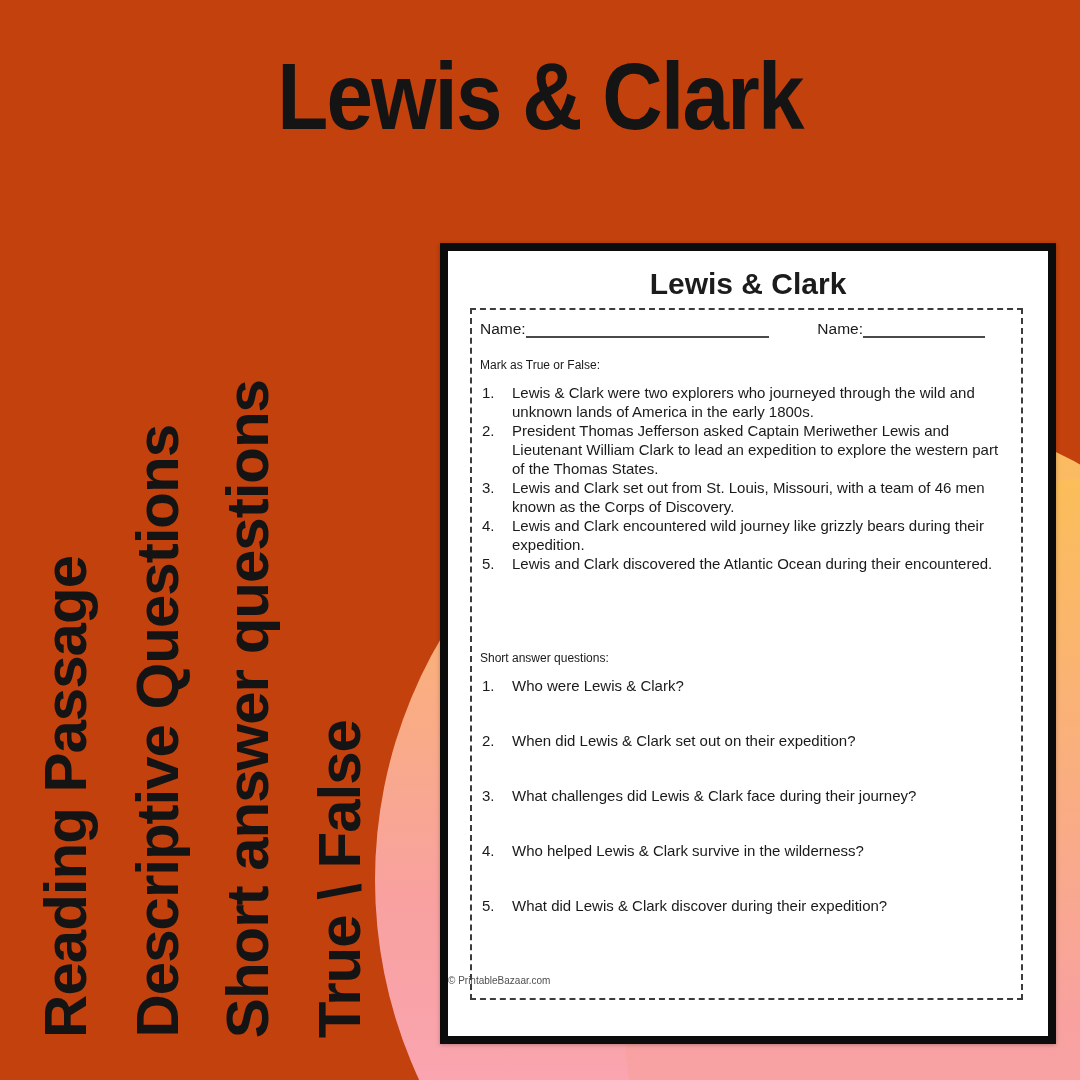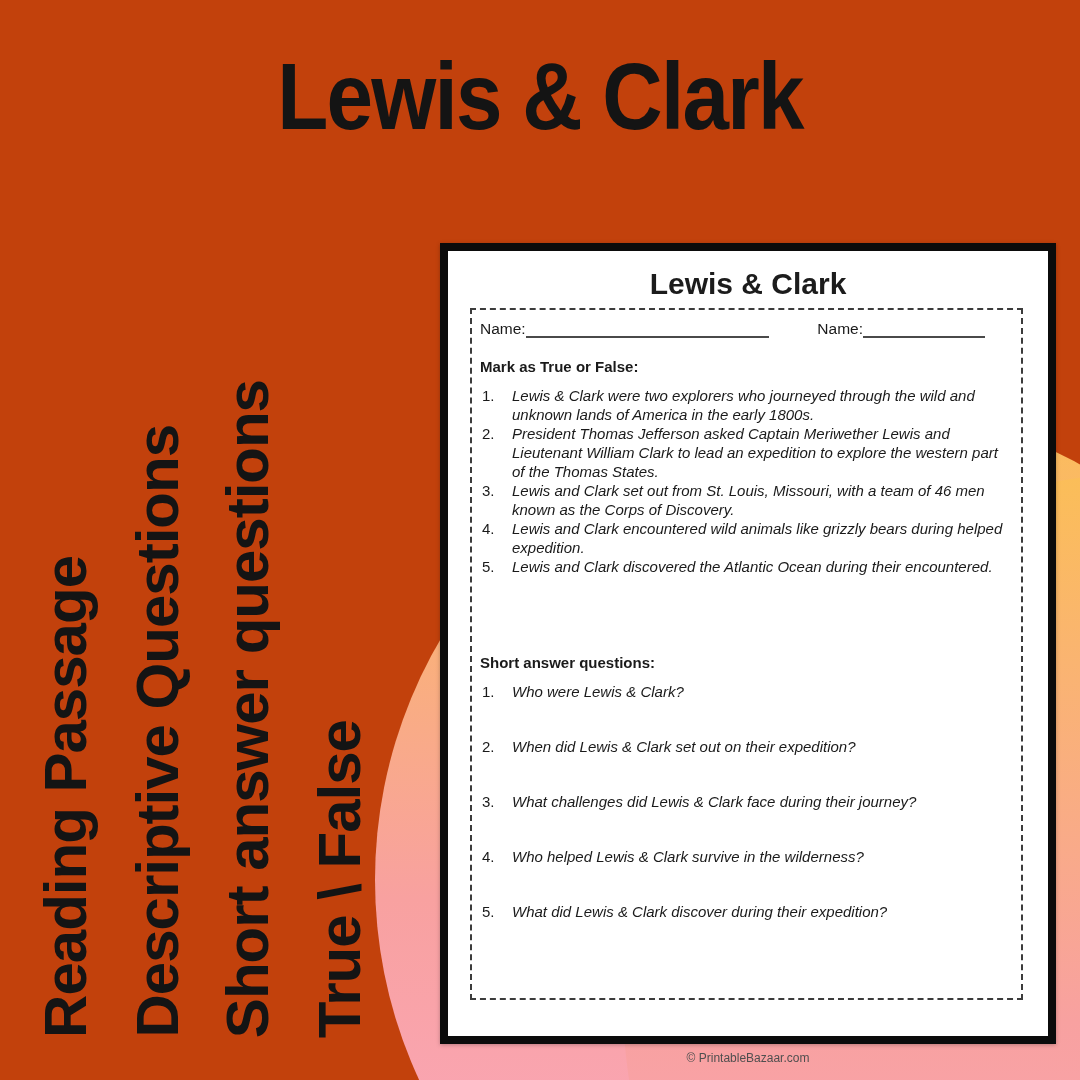--- a/index.html
+++ b/index.html
@@ -54,31 +54,31 @@
   }
   .name-row {
     display:flex; justify-content:space-between; align-items:flex-end;
     padding:10px 36px 0 8px; font-size:15.5px;
   }
   .field { display:flex; align-items:flex-end;text-align:center; }
   .fill-line { display:inline-block; border-bottom:2px solid #4a4a4a; height:18px; }
   .name-line { width:243px; }
   .date-line { width:122px; }
 
-  .section-heading { margin:20px 0 0 8px; font-size:15px; font-weight:700; }
+  .section-heading { margin:20px 0 0 8px; font-size:12px; font-weight:400; }
   .q-list { margin-top:11px; padding-right:18px; }
   .q-row { display:flex; font-size:15px; line-height:19px; }
   .q-num { flex:0 0 30px; margin-left:10px; }
-  .q-text { flex:1;font-style:italic; }
+  .q-text { flex:1; }
   .sa-heading { margin-top:78px; }
   .sa-list .q-row { margin-bottom:36px; }
 
   .ws-footer {
-    position:absolute; left:0; top:800px; width:100%;
-    text-align:center; font-size:12px; color:#4F4F4F;
+    position:absolute; left:0; top:724px; width:100%;
+    text-align:left; font-size:10px; color:#4F4F4F;
   }
 </style>
 </head>
 <body>
 
 <div class="canvas">
 
   <div class="circle circle-left"></div>
   <div class="circle circle-right"></div>
 
@@ -114,21 +114,21 @@
         <div class="q-row">
           <span class="q-num">2.</span>
           <span class="q-text">President Thomas Jefferson asked Captain Meriwether Lewis and Lieutenant William Clark to lead an expedition to explore the western part of the Thomas States.</span>
         </div>
         <div class="q-row">
           <span class="q-num">3.</span>
           <span class="q-text">Lewis and Clark set out from St. Louis, Missouri, with a team of 46 men known as the Corps of Discovery.</span>
         </div>
         <div class="q-row">
           <span class="q-num">4.</span>
-          <span class="q-text">Lewis and Clark encountered wild animals like grizzly bears during helped expedition.</span>
+          <span class="q-text">Lewis and Clark encountered wild journey like grizzly bears during their expedition.</span>
         </div>
         <div class="q-row">
           <span class="q-num">5.</span>
           <span class="q-text">Lewis and Clark discovered the Atlantic Ocean during their encountered.</span>
         </div>
       </div>
 
       <div class="section-heading sa-heading">Short answer questions:</div>
       <div class="q-list sa-list">
         <div class="q-row">

